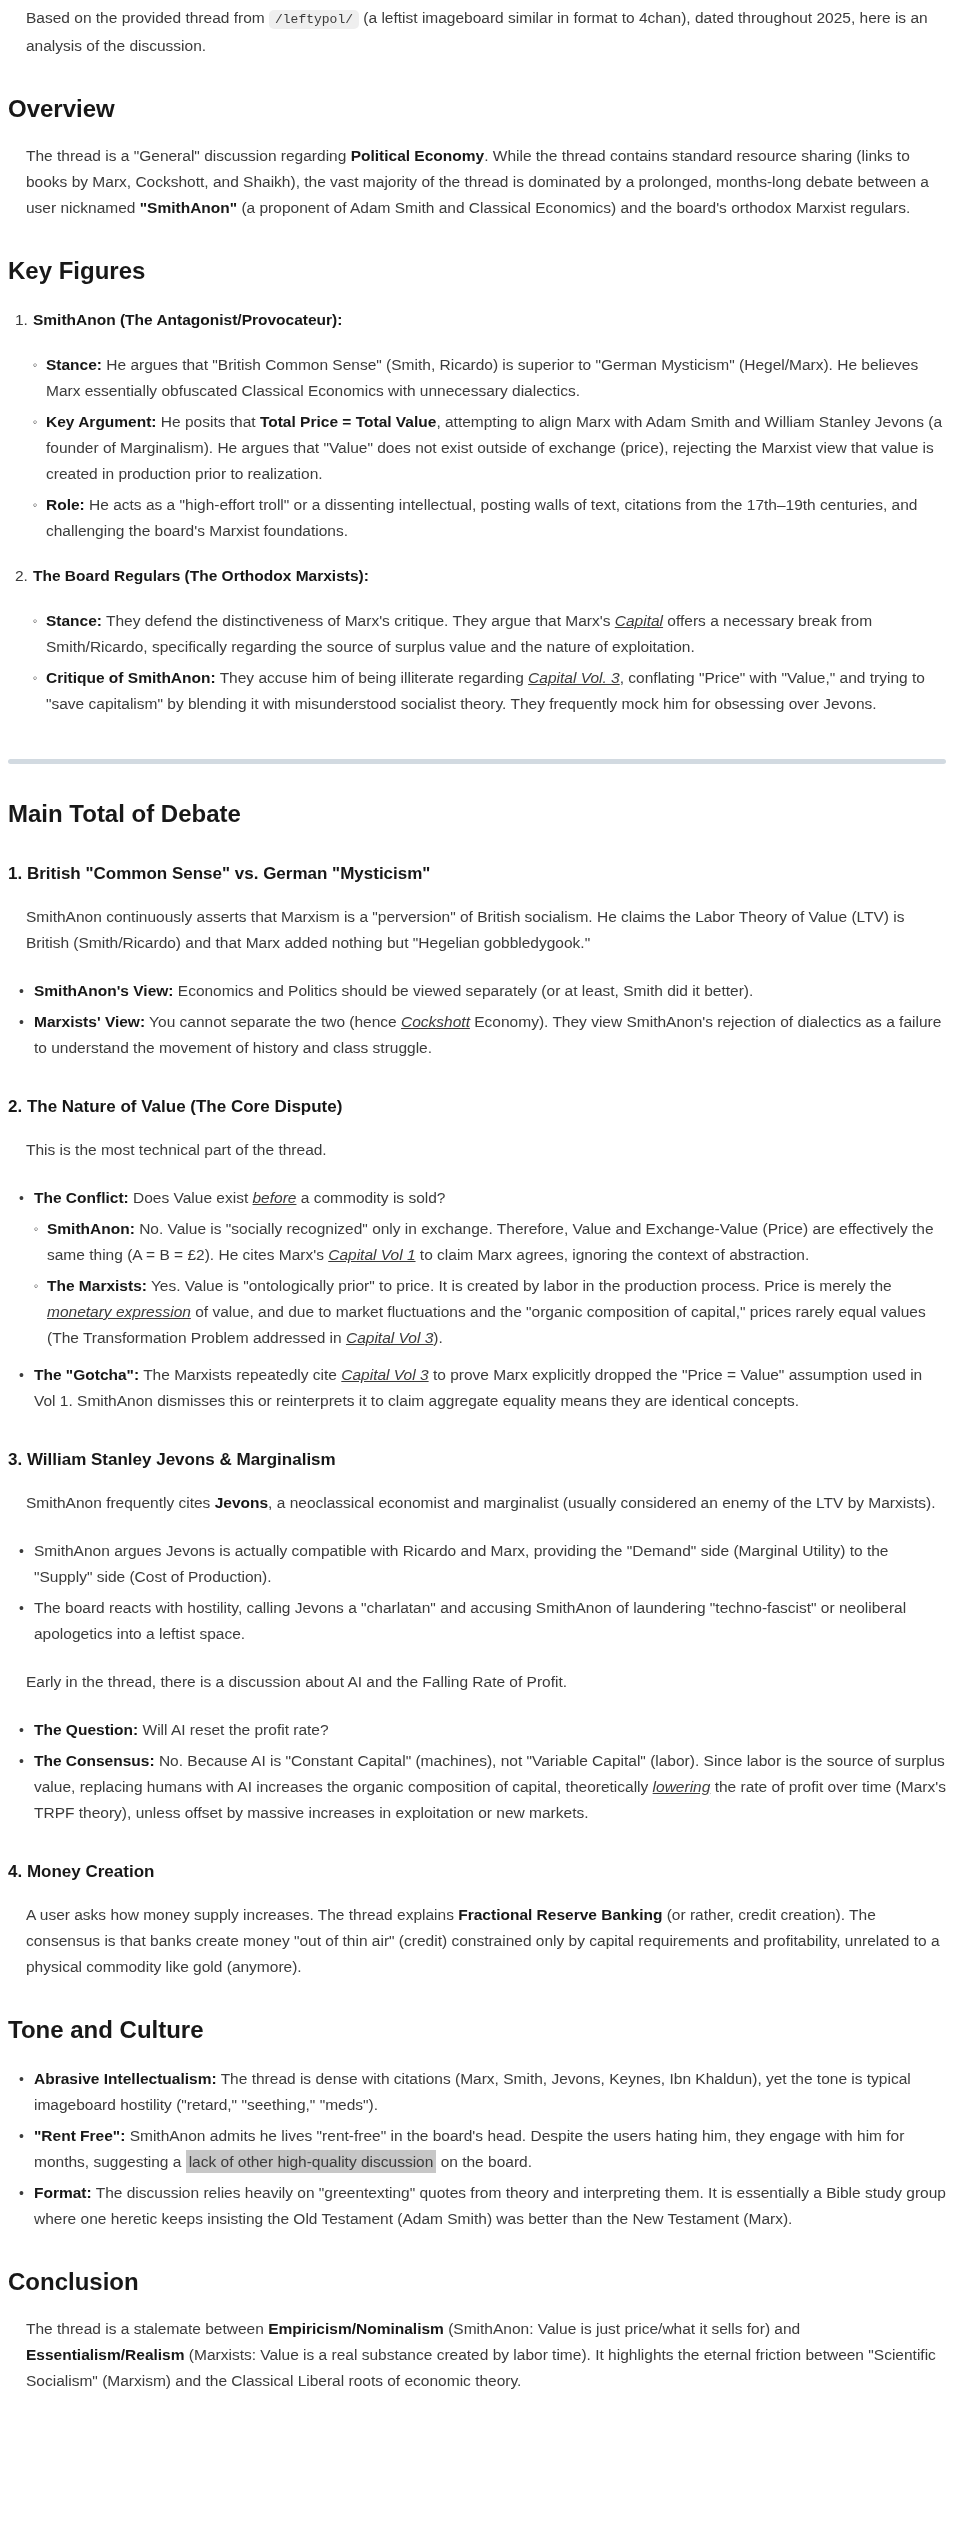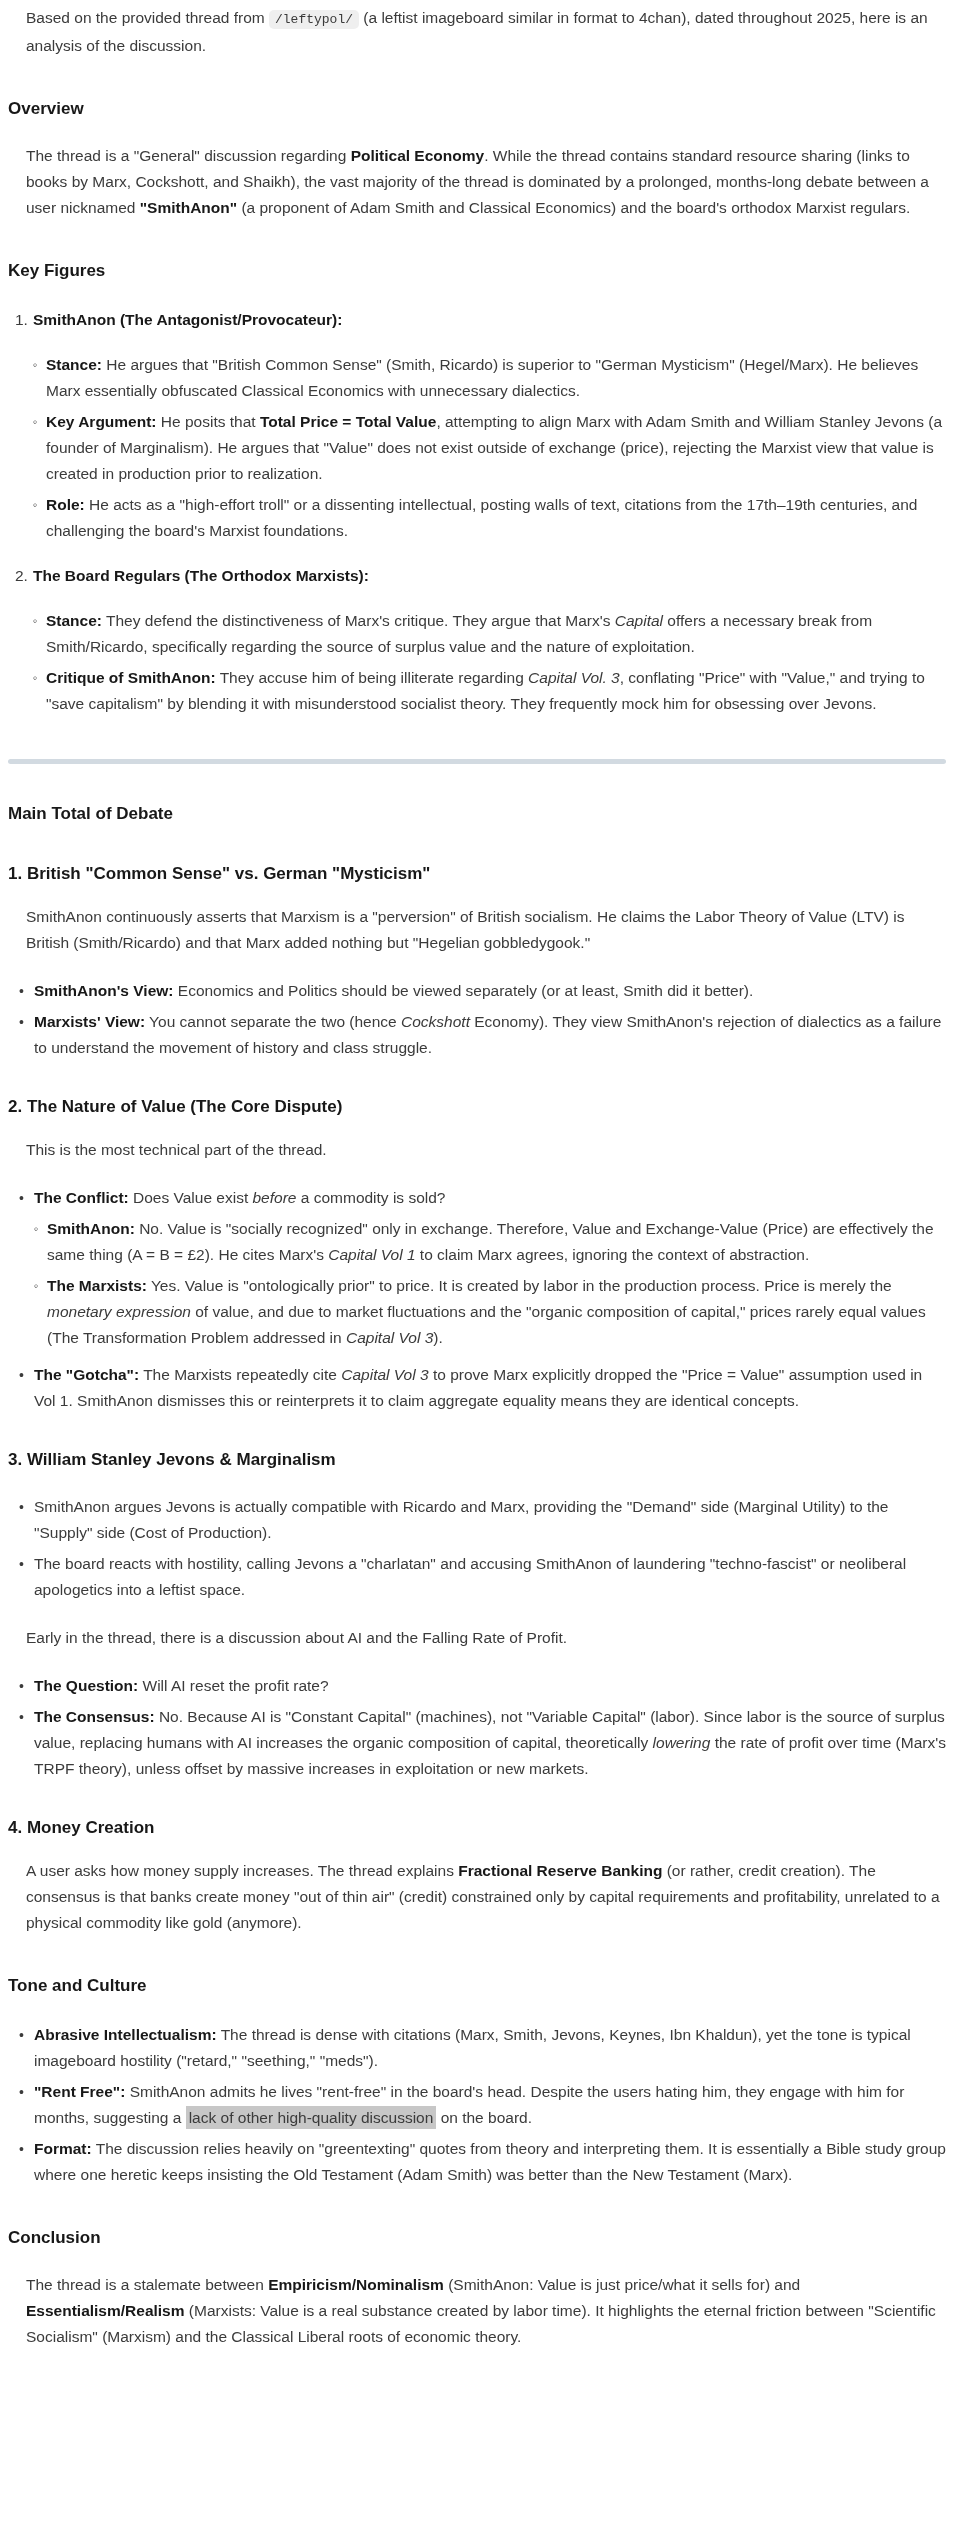--- a/index.html
+++ b/index.html
@@ -20,21 +20,21 @@
   #doc{
     width:972px;
     min-height:2544px;
     padding:5px 26px 60px 8px;
     font-size:15.5px;
     line-height:26px;
   }
   #doc > :first-child{margin-top:0;}
   p{margin:17px 0 17px 18px;}
   h2{
-    font-size:17px;line-height:28px;font-weight:700;
+    font-size:24px;line-height:28px;font-weight:700;
     color:var(--heading-text);
     margin:36px 0 20px 0;
   }
   h3{
     font-size:17px;line-height:24px;font-weight:700;
     color:var(--heading-text);
     margin:34px 0 18px 0;
   }
   .divider{
     height:5px;border-radius:3px;
@@ -46,21 +46,21 @@
   .li-body{flex:1;min-width:0;}
   .li-text{display:block;}
   .marker{flex:none;color:var(--body-text);}
   .lvl0 > .li > .marker.num{width:18px;margin-left:7px;}
   .lvl0 > .li > .marker.dot{width:15px;margin-left:11px;font-size:14px;}
   .lvl1 .marker.circ{width:13px;font-size:12.5px;}
   .lvl1{margin:19px 0 14px 0;}
   .lvl1.tight{margin:1px 0 6px 0;}
   .lvl1 .li{margin:5px 0;}
   .seg.b{font-weight:700;color:var(--heading-text);}
-  .seg.i{font-style:italic;}
+  .seg.i{font-style:italic;text-decoration:underline;}
   .seg.code{
     font-family:"Liberation Mono","DejaVu Sans Mono",monospace;
     font-size:13px;
     background:var(--code-bg);
     border-radius:5px;
     padding:2px 6px;
     color:#3a3a3a;
   }
   .seg.hl{background:var(--highlight);padding:3px 3px;}
 </style>
@@ -162,20 +162,21 @@
         </div>
       </div>
       <div class="li">
         <span class="marker dot">•</span>
         <div class="li-body">
           <div class="li-text"><span class="seg b">The "Gotcha":</span><span class="seg"> The Marxists repeatedly cite </span><span class="seg i">Capital Vol 3</span><span class="seg"> to prove Marx explicitly dropped the "Price = Value" assumption used in Vol 1. SmithAnon dismisses this or reinterprets it to claim aggregate equality means they are identical concepts.</span></div>
         </div>
       </div>
     </div>
     <h3>3. William Stanley Jevons &amp; Marginalism</h3>
+    <p><span class="seg">SmithAnon frequently cites </span><span class="seg b">Jevons</span><span class="seg">, a neoclassical economist and marginalist (usually considered an enemy of the LTV by Marxists).</span></p>
     <div class="list lvl0">
       <div class="li">
         <span class="marker dot">•</span>
         <div class="li-body">
           <div class="li-text"><span class="seg">SmithAnon argues Jevons is actually compatible with Ricardo and Marx, providing the "Demand" side (Marginal Utility) to the "Supply" side (Cost of Production).</span></div>
         </div>
       </div>
       <div class="li">
         <span class="marker dot">•</span>
         <div class="li-body">

